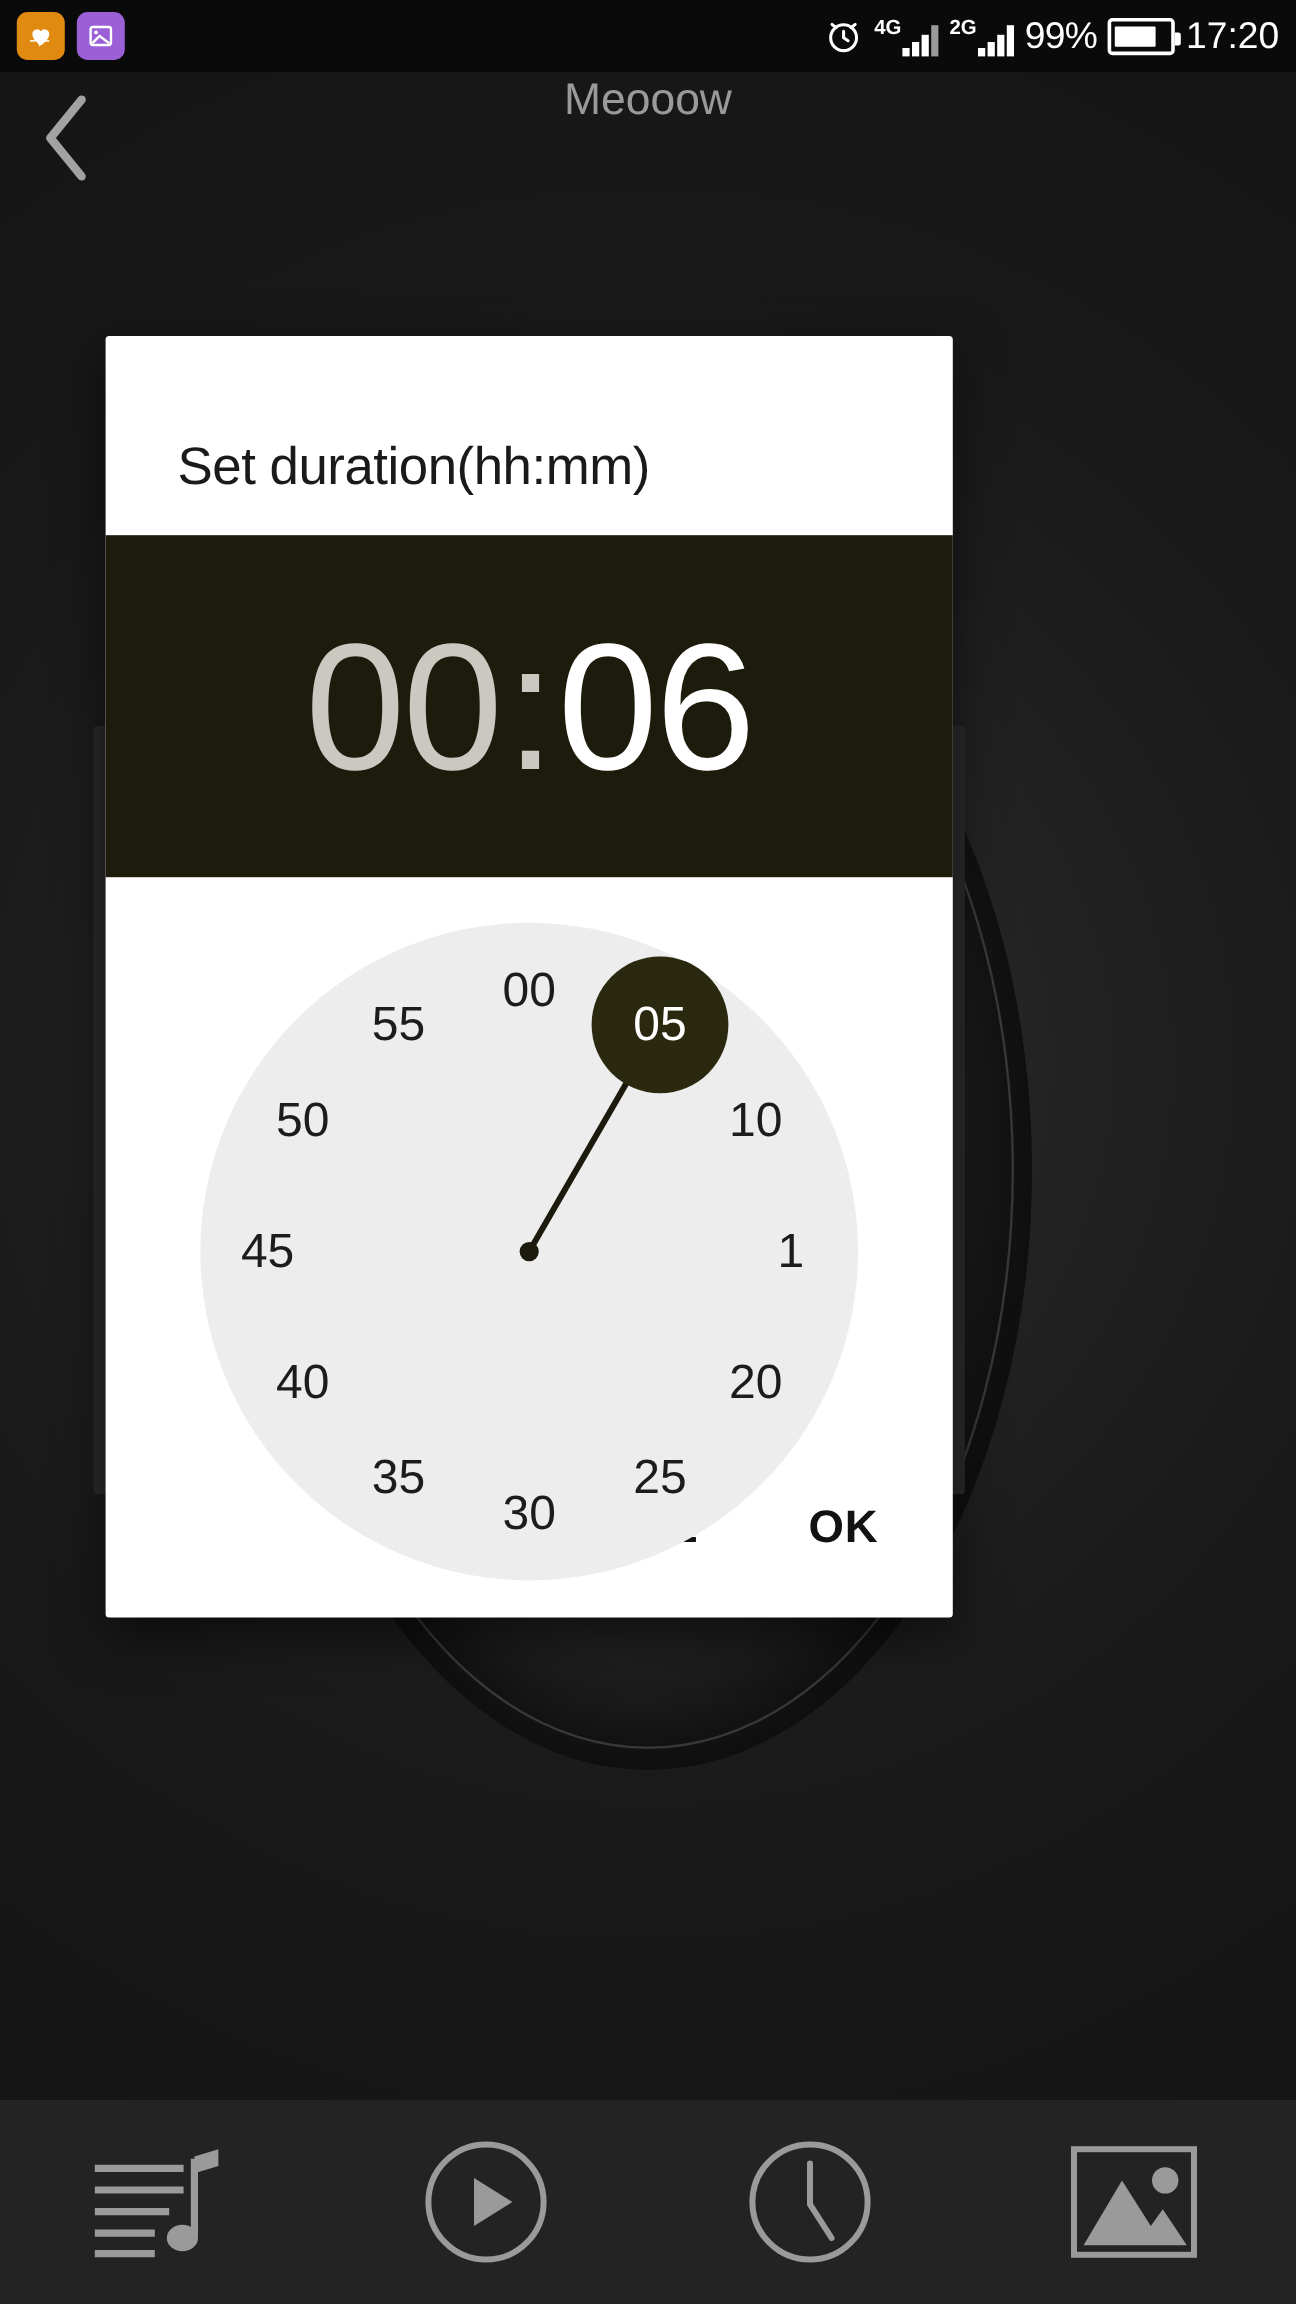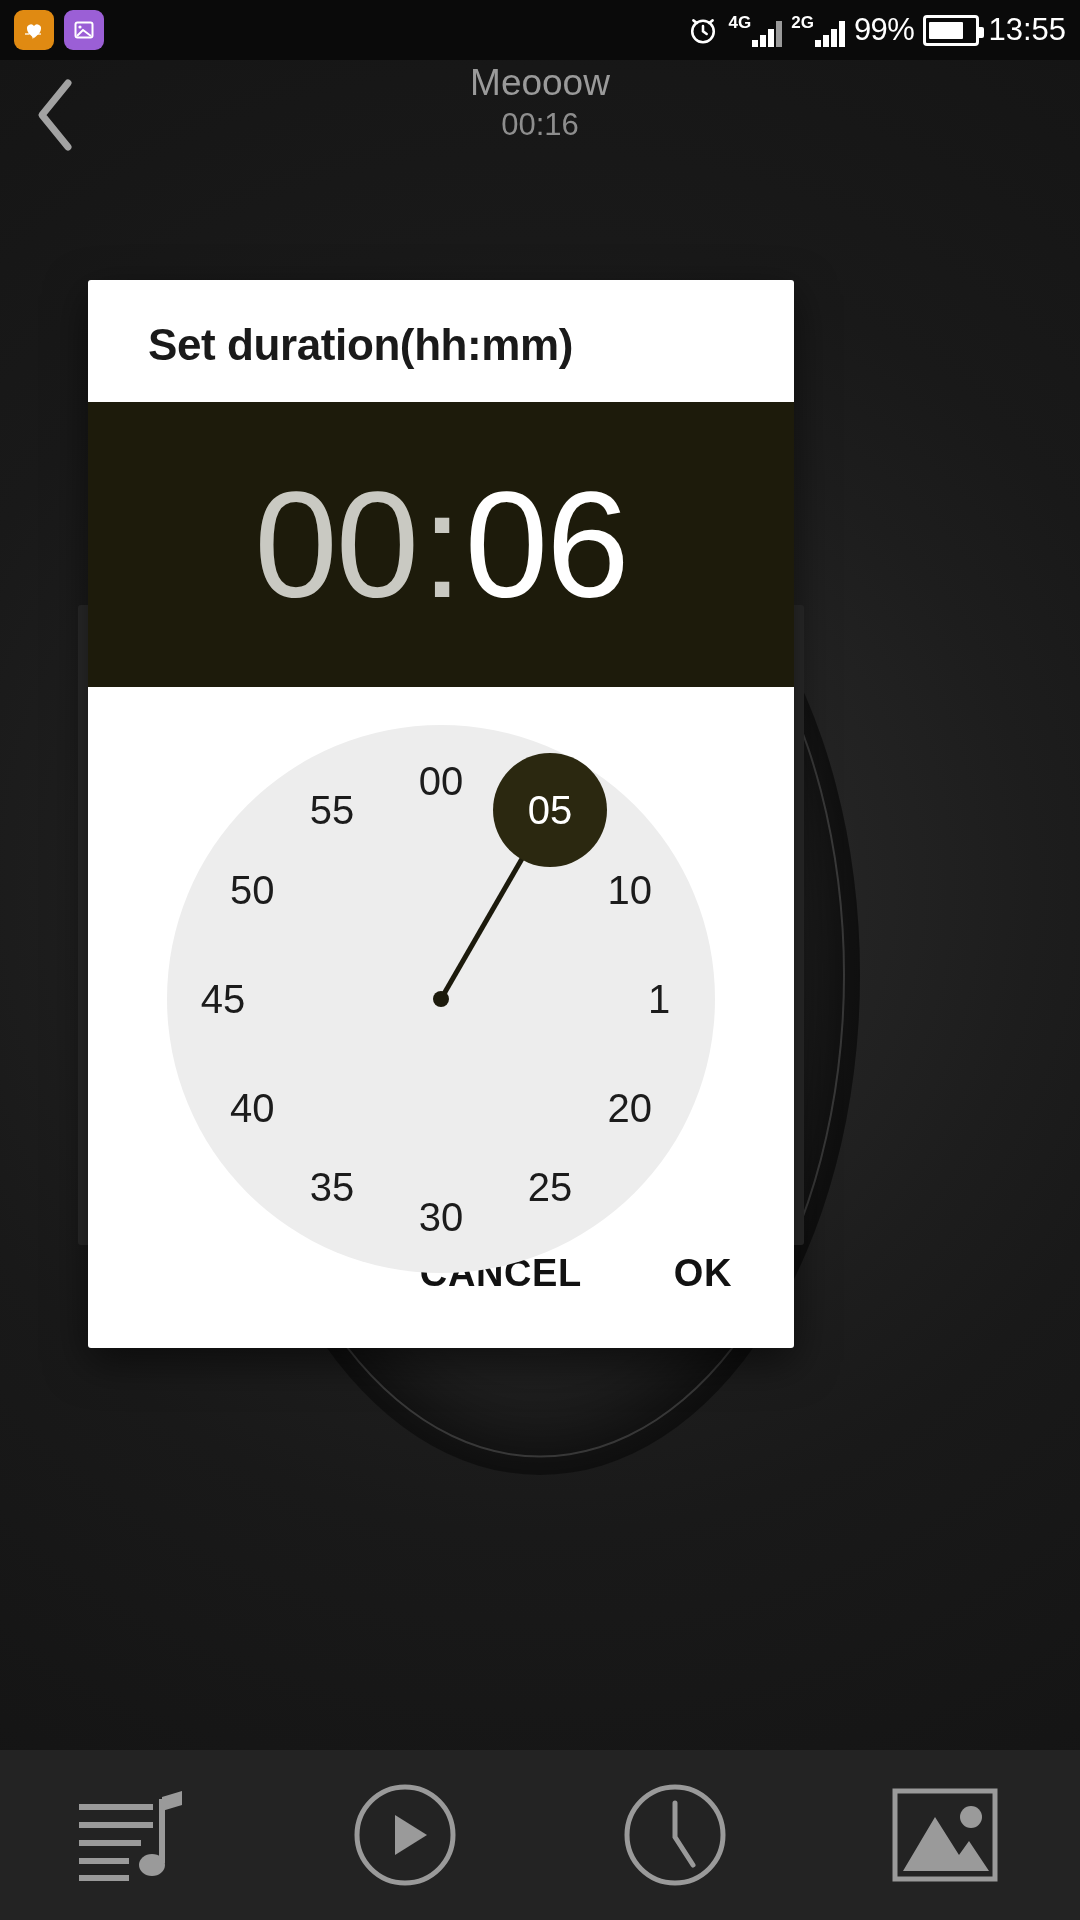--- a/index.html
+++ b/index.html
@@ -94,22 +94,22 @@
   #track-time { font-size:31px; color:#8e8e8e; line-height:1.25; }
 
   
   #dialog {
     position:absolute; left:88px; top:280px; width:706px; height:1068px;
     background:#fff; border-radius:3px; z-index:10;
     box-shadow:0 14px 42px rgba(0,0,0,.55);
     display:flex; flex-direction:column;
   }
   #dialog-title {
-    font-size:44px; font-weight:bold; color:#1a1a1a;
-    padding:40px 0 0 60px; letter-spacing:-0.4px;
+    font-size:44px; font-weight:normal; color:#1a1a1a;
+    padding:84px 0 0 60px; letter-spacing:-0.4px;
   }
   #time-display {
     margin-top:32px; height:285px; background:#1d1b0b;
     display:flex; align-items:center; justify-content:center;
     font-size:150px; line-height:1; letter-spacing:-2px;
   }
   #hh { color:#c9c9c2; }
   #sep { color:#c9c9c2; padding:0 4px; }
   #mm { color:#ffffff;text-align:center; }
 
@@ -205,34 +205,33 @@
             <i class="b2"></i>
             <i class="b3"></i>
             <i class="b4"></i>
         </span>
       </div>
 
       <span id="battery-pct">99%</span>
       <span id="battery-icon">
           <span id="battery-fill"></span>
         </span>
-      <span id="status-clock">13:55</span>
+      <span id="status-clock">17:20</span>
     </div>
   </div>
 
   <div id="app-header">
     <div id="back-btn">
       <svg width="54" height="80" viewBox="0 0 54 80">
         <path d="M40 8 L14 40 L40 72" fill="none" stroke="#a2a2a2" stroke-width="7" stroke-linecap="round" stroke-linejoin="round"></path>
       </svg>
     </div>
   </div>
   <div id="header-texts">
     <div id="track-title">Meooow</div>
-    <div id="track-time">00:16</div>
   </div>
 
   <div id="dialog">
     <div id="dialog-title">Set duration(hh:mm)</div>
 
     <div id="time-display">
       <span id="hh">00</span>
       <span id="sep">:</span>
       <span id="mm">06</span>
     </div>

